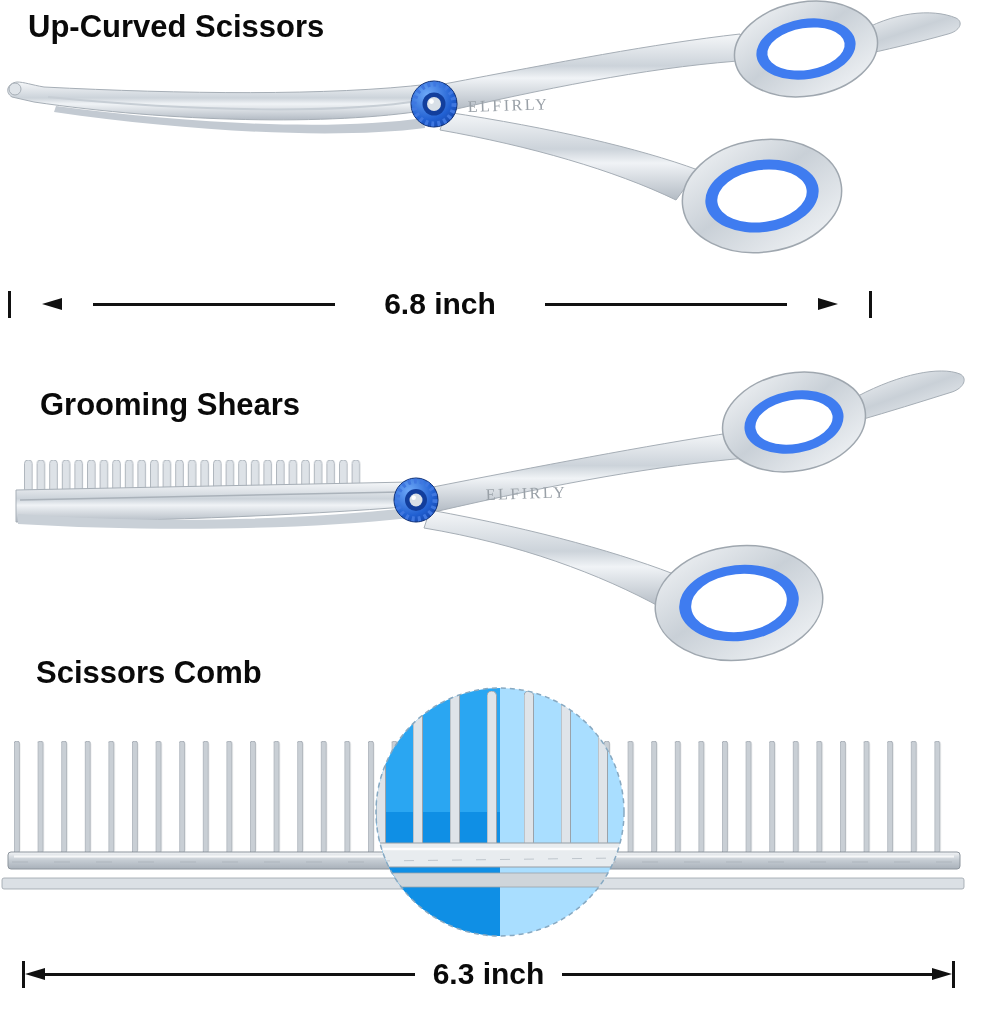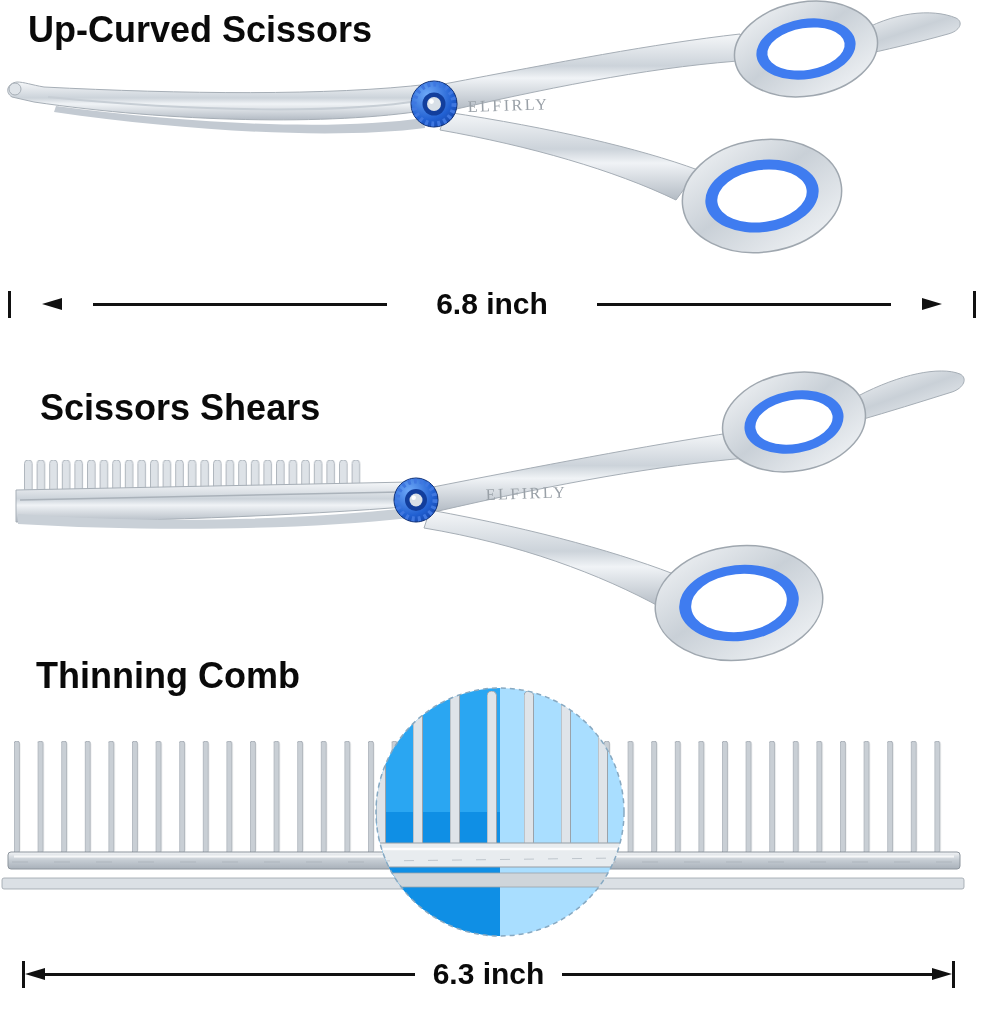--- a/index.html
+++ b/index.html
@@ -1,21 +1,21 @@
 <!DOCTYPE html>
 <html><head>
 <meta charset="utf-8">
 <style>
   html,body{margin:0;padding:0;background:#ffffff;}
   .stage{
     position:relative;width:986px;height:1014px;background:#ffffff;overflow:hidden;
     font-family:"Liberation Sans",sans-serif;color:#0a0a0a;
   }
   .section-title{
-    position:absolute;margin:0;font-size:36px;font-weight:700;line-height:1.1;color:#0a0a0a;
+    position:absolute;margin:0;font-size:31px;font-weight:700;line-height:1.1;color:#0a0a0a;
     letter-spacing:0;white-space:nowrap;
   }
   .art{position:absolute;left:0;}
   
   .dim{position:absolute;display:flex;align-items:center;height:32px;}
   .dim .tick{flex:0 0 auto;width:3px;height:27px;background:#111;}
   .dim .seg{flex:1 1 auto;height:3px;background:#111;}
   .dim .arr{flex:0 0 auto;width:0;height:0;border-top:6px solid transparent;border-bottom:6px solid transparent;}
   .dim .arr-left{border-right:20px solid #111;}
   .dim .arr-right{border-left:20px solid #111;}
@@ -75,31 +75,31 @@
       <circle cx="434" cy="104" r="23" fill="url(#s1k)" stroke="#0a2a70" stroke-width="1"></circle>
       <circle cx="434" cy="104" r="20" fill="none" stroke="#3f77e0" stroke-width="5" stroke-dasharray="3 3.2"></circle>
       <circle cx="434" cy="104" r="11.5" fill="#123e9c"></circle>
       <circle cx="434" cy="104" r="7" fill="#d9e0e7"></circle>
       <circle cx="431.5" cy="101.5" r="2.4" fill="#ffffff"></circle>
     </g>
 
     <text x="468" y="112" transform="rotate(-2 468 112)" font-family="Liberation Serif, serif" font-size="16" letter-spacing="2.5" fill="#99a0a7">ELFIRLY</text>
   </svg>
 
-  <div class="dim" style="top:288px;left:8px;width:968px;gap:31px;">
+  <div class="dim" style="top:288px;left:8px;width:864px;gap:31px;">
     <span class="tick"></span>
     <span class="arr arr-left"></span>
     <span class="seg"></span>
     <span class="dim-label">6.8 inch</span>
     <span class="seg"></span>
     <span class="arr arr-right"></span>
     <span class="tick"></span>
   </div>
 
-  <h2 class="section-title" style="left:40px;top:388px;">Scissors Shears</h2>
+  <h2 class="section-title" style="left:40px;top:388px;">Grooming Shears</h2>
 
   <svg class="art" style="top:360px;" width="986" height="310" viewBox="0 0 986 310">
     <defs>
       <linearGradient id="s2m" x1="0" y1="0" x2="0" y2="1">
         <stop offset="0" stop-color="#f5f7f9"></stop>
           <stop offset="0.42" stop-color="#ccd3da"></stop>
         <stop offset="0.58" stop-color="#f0f3f6"></stop>
           <stop offset="1" stop-color="#b3bbc4"></stop>
       </linearGradient>
       <linearGradient id="s2r" x1="0" y1="0" x2="0.8" y2="1">
@@ -141,21 +141,21 @@
       <circle cx="416" cy="140" r="22" fill="url(#s2k)" stroke="#0a2a70" stroke-width="1"></circle>
       <circle cx="416" cy="140" r="19" fill="none" stroke="#3f77e0" stroke-width="5" stroke-dasharray="3 3.2"></circle>
       <circle cx="416" cy="140" r="11" fill="#123e9c"></circle>
       <circle cx="416" cy="140" r="6.5" fill="#d9e0e7"></circle>
       <circle cx="413.7" cy="137.7" r="2.2" fill="#ffffff"></circle>
     </g>
 
     <text x="486" y="140" transform="rotate(-2 486 140)" font-family="Liberation Serif, serif" font-size="16" letter-spacing="2.5" fill="#99a0a7">ELFIRLY</text>
   </svg>
 
-  <h2 class="section-title" style="left:36px;top:656px;">Thinning Comb</h2>
+  <h2 class="section-title" style="left:36px;top:656px;">Scissors Comb</h2>
 
   <svg class="art" style="top:685px;" width="986" height="285" viewBox="0 0 986 285">
     <defs>
       <pattern id="s3pin" x="14" y="56" width="23.6" height="112" patternUnits="userSpaceOnUse">
         <rect x="0" y="0" width="5.6" height="112" rx="2.8" fill="#c9cfd5" stroke="#99a1a9" stroke-width="0.8"></rect>
       </pattern>
       <pattern id="s3pinbig" x="376" y="6" width="37" height="156" patternUnits="userSpaceOnUse">
         <rect x="0" y="0" width="9.5" height="156" rx="4.7" fill="#dfe4e9" stroke="#9aa2aa" stroke-width="1"></rect>
       </pattern>
       <linearGradient id="s3bar" x1="0" y1="0" x2="0" y2="1">

